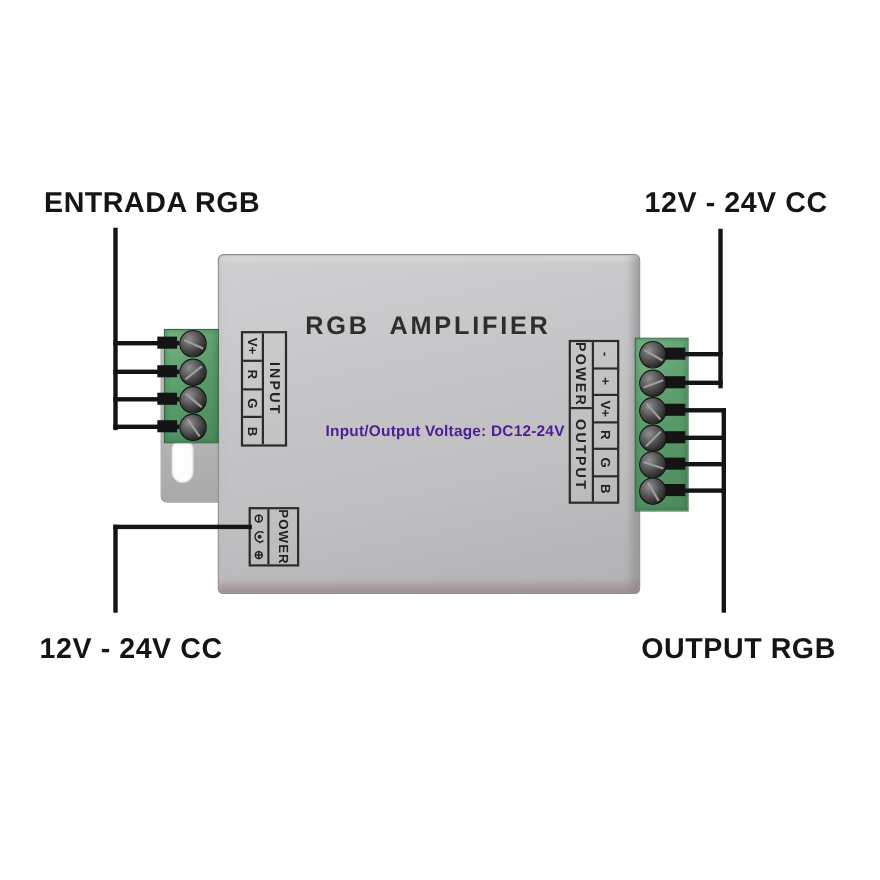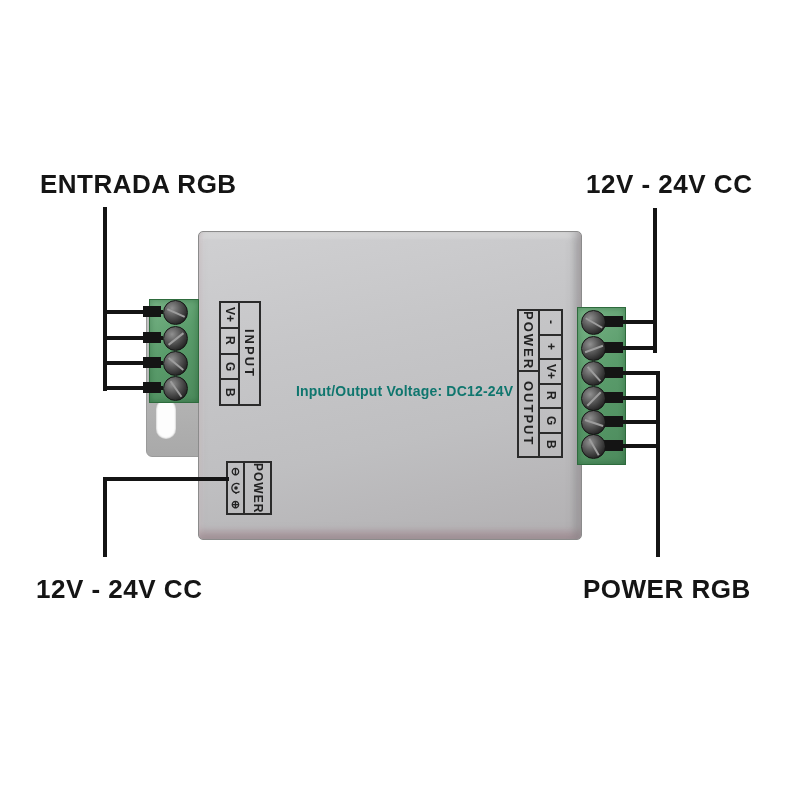--- a/index.html
+++ b/index.html
@@ -33,21 +33,21 @@
                inset 0 -8px 7px rgba(160,130,138,.55),
                inset 0 4px 6px rgba(255,255,255,.65);
   }
   .body-title{
     position:absolute;left:198px;top:283px;width:382px;text-align:center;
     font-size:23px;font-weight:600;letter-spacing:2.5px;word-spacing:10px;
     color:#2e2e2e;z-index:3;
   }
   .spec{
     position:absolute;left:296px;font-size:14px;font-weight:bold;
-    color:#0f766e;letter-spacing:.2px;z-index:3;white-space:nowrap;
+    color:#4c1d95;letter-spacing:.2px;z-index:3;white-space:nowrap;
   }
   
   .panel{
     position:absolute;border:2px solid #2b2b2b;display:flex;z-index:4;
     box-sizing:border-box;background:transparent;color:#222;
   }
   .panel .col{display:flex;flex-direction:column;box-sizing:border-box;}
   .panel .divider-r{border-right:2px solid #2b2b2b;}
   .cell{
     flex:1;display:flex;align-items:center;justify-content:center;
@@ -80,21 +80,21 @@
   .jack-sym{display:block;margin:0 auto;}
 </style>
 </head>
 <body>
 
 <div class="canvas">
 
   <div class="ann" style="left:40px;top:169px;">ENTRADA RGB</div>
   <div class="ann" style="left:586px;top:169px;">12V - 24V CC</div>
   <div class="ann" style="left:36px;top:574px;">12V - 24V CC</div>
-  <div class="ann" style="left:583px;top:574px;">POWER RGB</div>
+  <div class="ann" style="left:583px;top:574px;">OUTPUT RGB</div>
 
   <div class="wire" style="left:103px;top:207px;width:4px;height:184px;"></div>
   <div class="wire" style="left:103px;top:310px;width:60px;height:4px;"></div>
   <div class="wire" style="left:103px;top:336px;width:60px;height:4px;"></div>
   <div class="wire" style="left:103px;top:361px;width:60px;height:4px;"></div>
   <div class="wire" style="left:103px;top:386px;width:60px;height:4px;"></div>
 
   <div class="wire" style="left:103px;top:477px;width:126px;height:4px;"></div>
   <div class="wire" style="left:103px;top:477px;width:4px;height:80px;"></div>
 
@@ -106,20 +106,21 @@
   <div class="wire" style="left:610px;top:371px;width:50px;height:4px;"></div>
   <div class="wire" style="left:610px;top:396px;width:50px;height:4px;"></div>
   <div class="wire" style="left:610px;top:420px;width:50px;height:4px;"></div>
   <div class="wire" style="left:610px;top:444px;width:50px;height:4px;"></div>
 
   <div class="flange">
     <div class="flange-slot"></div>
   </div>
 
   <div class="body-case"></div>
+  <div class="body-title">RGB AMPLIFIER</div>
   <div class="spec" style="top:383px;">Input/Output Voltage: DC12-24V</div>
 
   <div class="panel" style="left:219px;top:301px;width:42px;height:105px;">
     <div class="col divider-r" style="width:19px;">
       <div class="cell cell-b">
           <span class="vtext pin-letter">V+</span>
         </div>
       <div class="cell cell-b">
           <span class="vtext pin-letter">R</span>
         </div>

